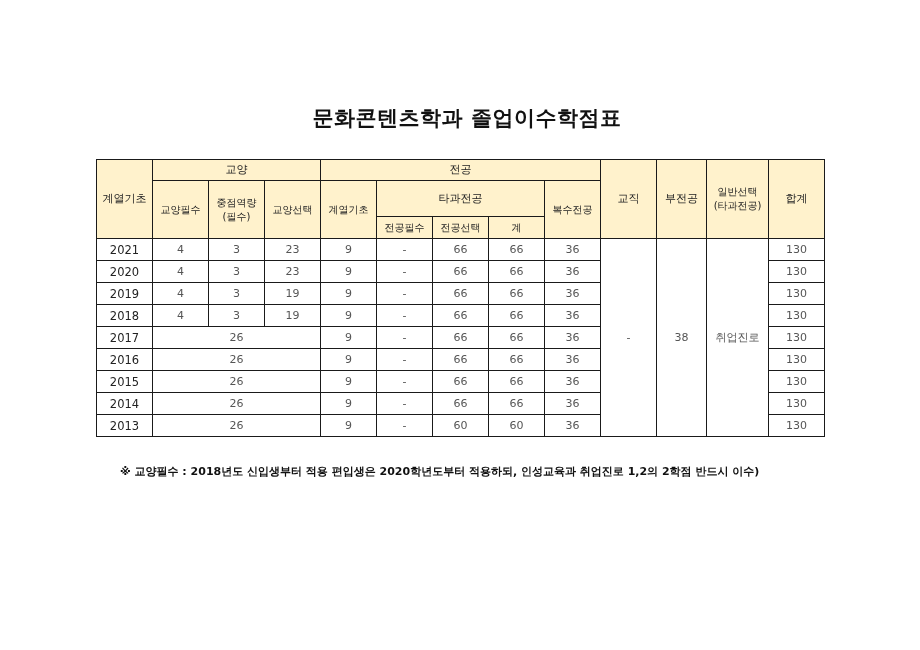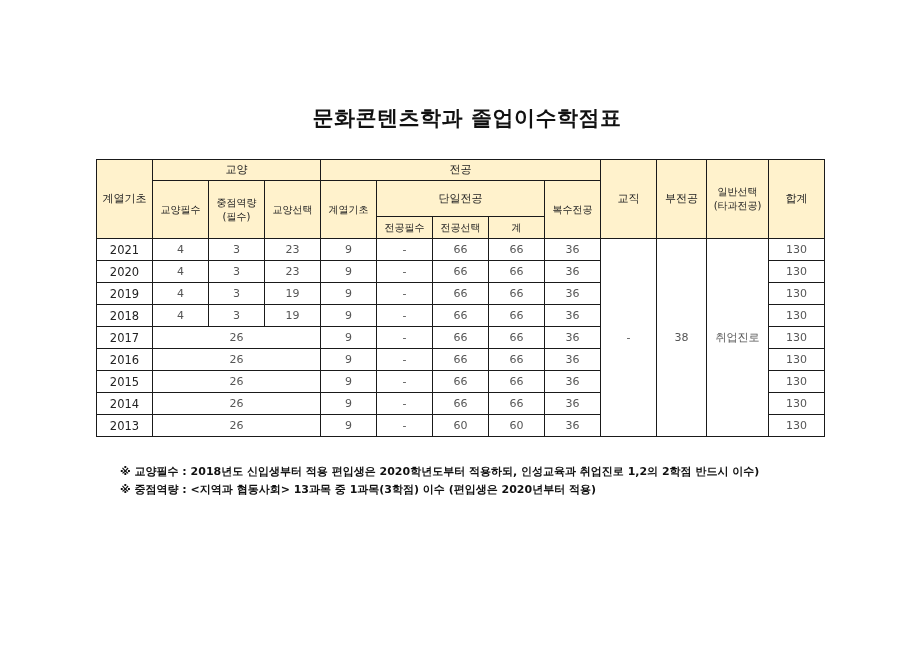--- a/index.html
+++ b/index.html
@@ -105,21 +105,21 @@
       <th rowspan="3" class="small" style="white-space:pre-line">일반선택
 (타과전공)</th>
       <th rowspan="3">합계</th>
     </tr>
     <tr class="h2">
       <th rowspan="2" class="small">교양필수</th>
       <th rowspan="2" class="small" style="white-space:pre-line">중점역량
 (필수)</th>
       <th rowspan="2" class="small">교양선택</th>
       <th rowspan="2" class="small">계열기초</th>
-      <th colspan="3">단일전공</th>
+      <th colspan="3">타과전공</th>
       <th rowspan="2" class="small">복수전공</th>
     </tr>
     <tr class="h3">
       <th class="small">전공필수</th>
       <th class="small">전공선택</th>
       <th class="small">계</th>
     </tr>
   </thead>
   <tbody>
     <tr>
@@ -221,14 +221,13 @@
       <td>60</td>
       <td>60</td>
       <td>36</td>
       <td>130</td>
     </tr>
   </tbody>
 </table>
 
 <div class="notes">
   <div>※ 교양필수 : 2018년도 신입생부터 적용 편입생은 2020학년도부터 적용하되, 인성교육과 취업진로 1,2의 2학점 반드시 이수)</div>
-  <div>※ 중점역량 : &lt;지역과 협동사회&gt; 13과목 중 1과목(3학점) 이수 (편입생은 2020년부터 적용)</div>
 </div>
 
 </body></html>

